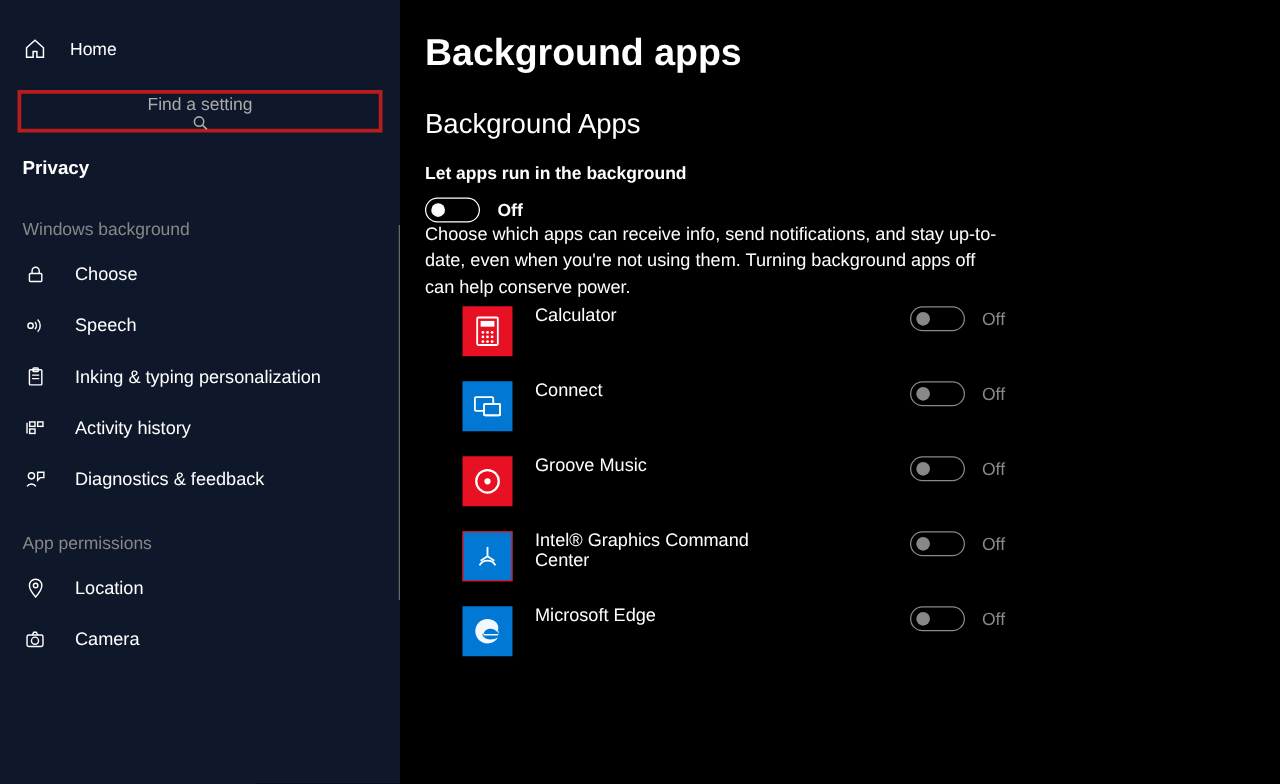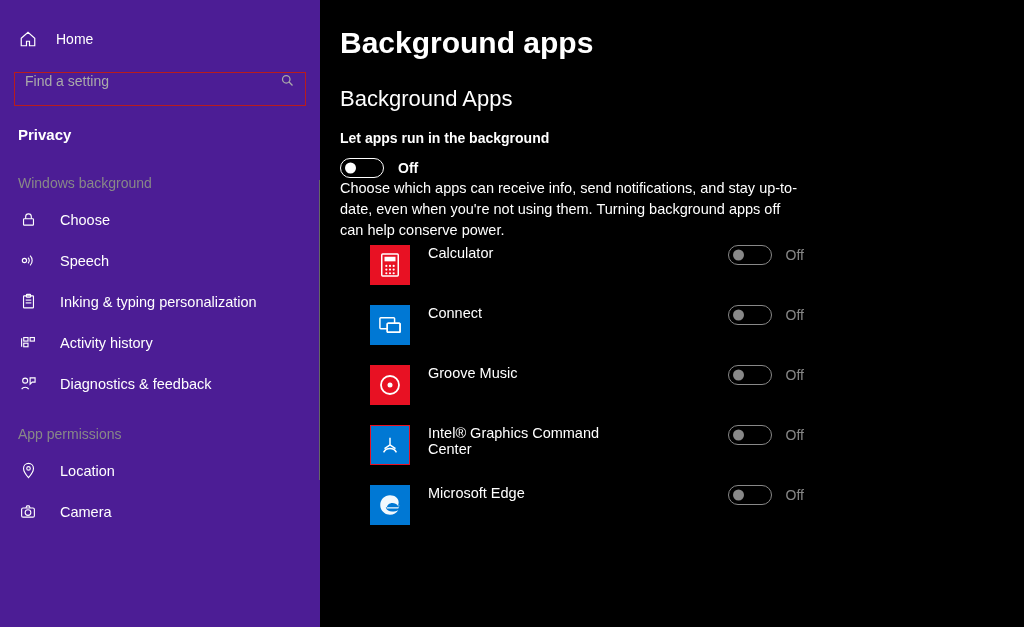--- a/index.html
+++ b/index.html
@@ -6,38 +6,39 @@
   body {
     width: 1024px; height: 627px;
     background: #000; color: #fff;
     font-family: "Segoe UI", sans-serif;
     font-size: 14px;
     overflow: hidden;
     display: flex;
   }
   .sidebar {
     width: 320px; height: 100%;
-    background: #4c1d95;
+    background: #0f172a;
     padding: 20px 10px 10px 10px;
     position: relative;
   }
   .sidebar-scroll-indicator {
     position:absolute; right:0; top:180px; width:1px; height:300px; background:#666;
   }
   .home-row {
     display:flex; align-items:center;
     padding: 10px 8px;
     margin-bottom:14px;
     cursor:pointer;
   }
   .home-row .icon { width:20px; margin-right:18px; display:flex; justify-content:center; }
   .search {
-    border:1px solid #b91c1c; height:34px; display:flex; 
+    border:3px solid #b91c1c; height:34px; display:flex; align-items:center;
     padding:0 10px; margin: 0 4px 16px 4px; justify-content:space-between;
     cursor:text;
+    flex-direction:column;
   }
   .search .ph { color:#aaa; font-size:14px; }
   .search .sicon { color:#aaa; }
   .category-title {
     font-weight:600; font-size:15px; padding: 4px 8px 4px 8px; margin-bottom:28px;
   }
   .section-label {
     color:#888; font-size:14px; padding: 0 8px; margin-bottom:8px; margin-top:22px;
   }
   .nav-item {

